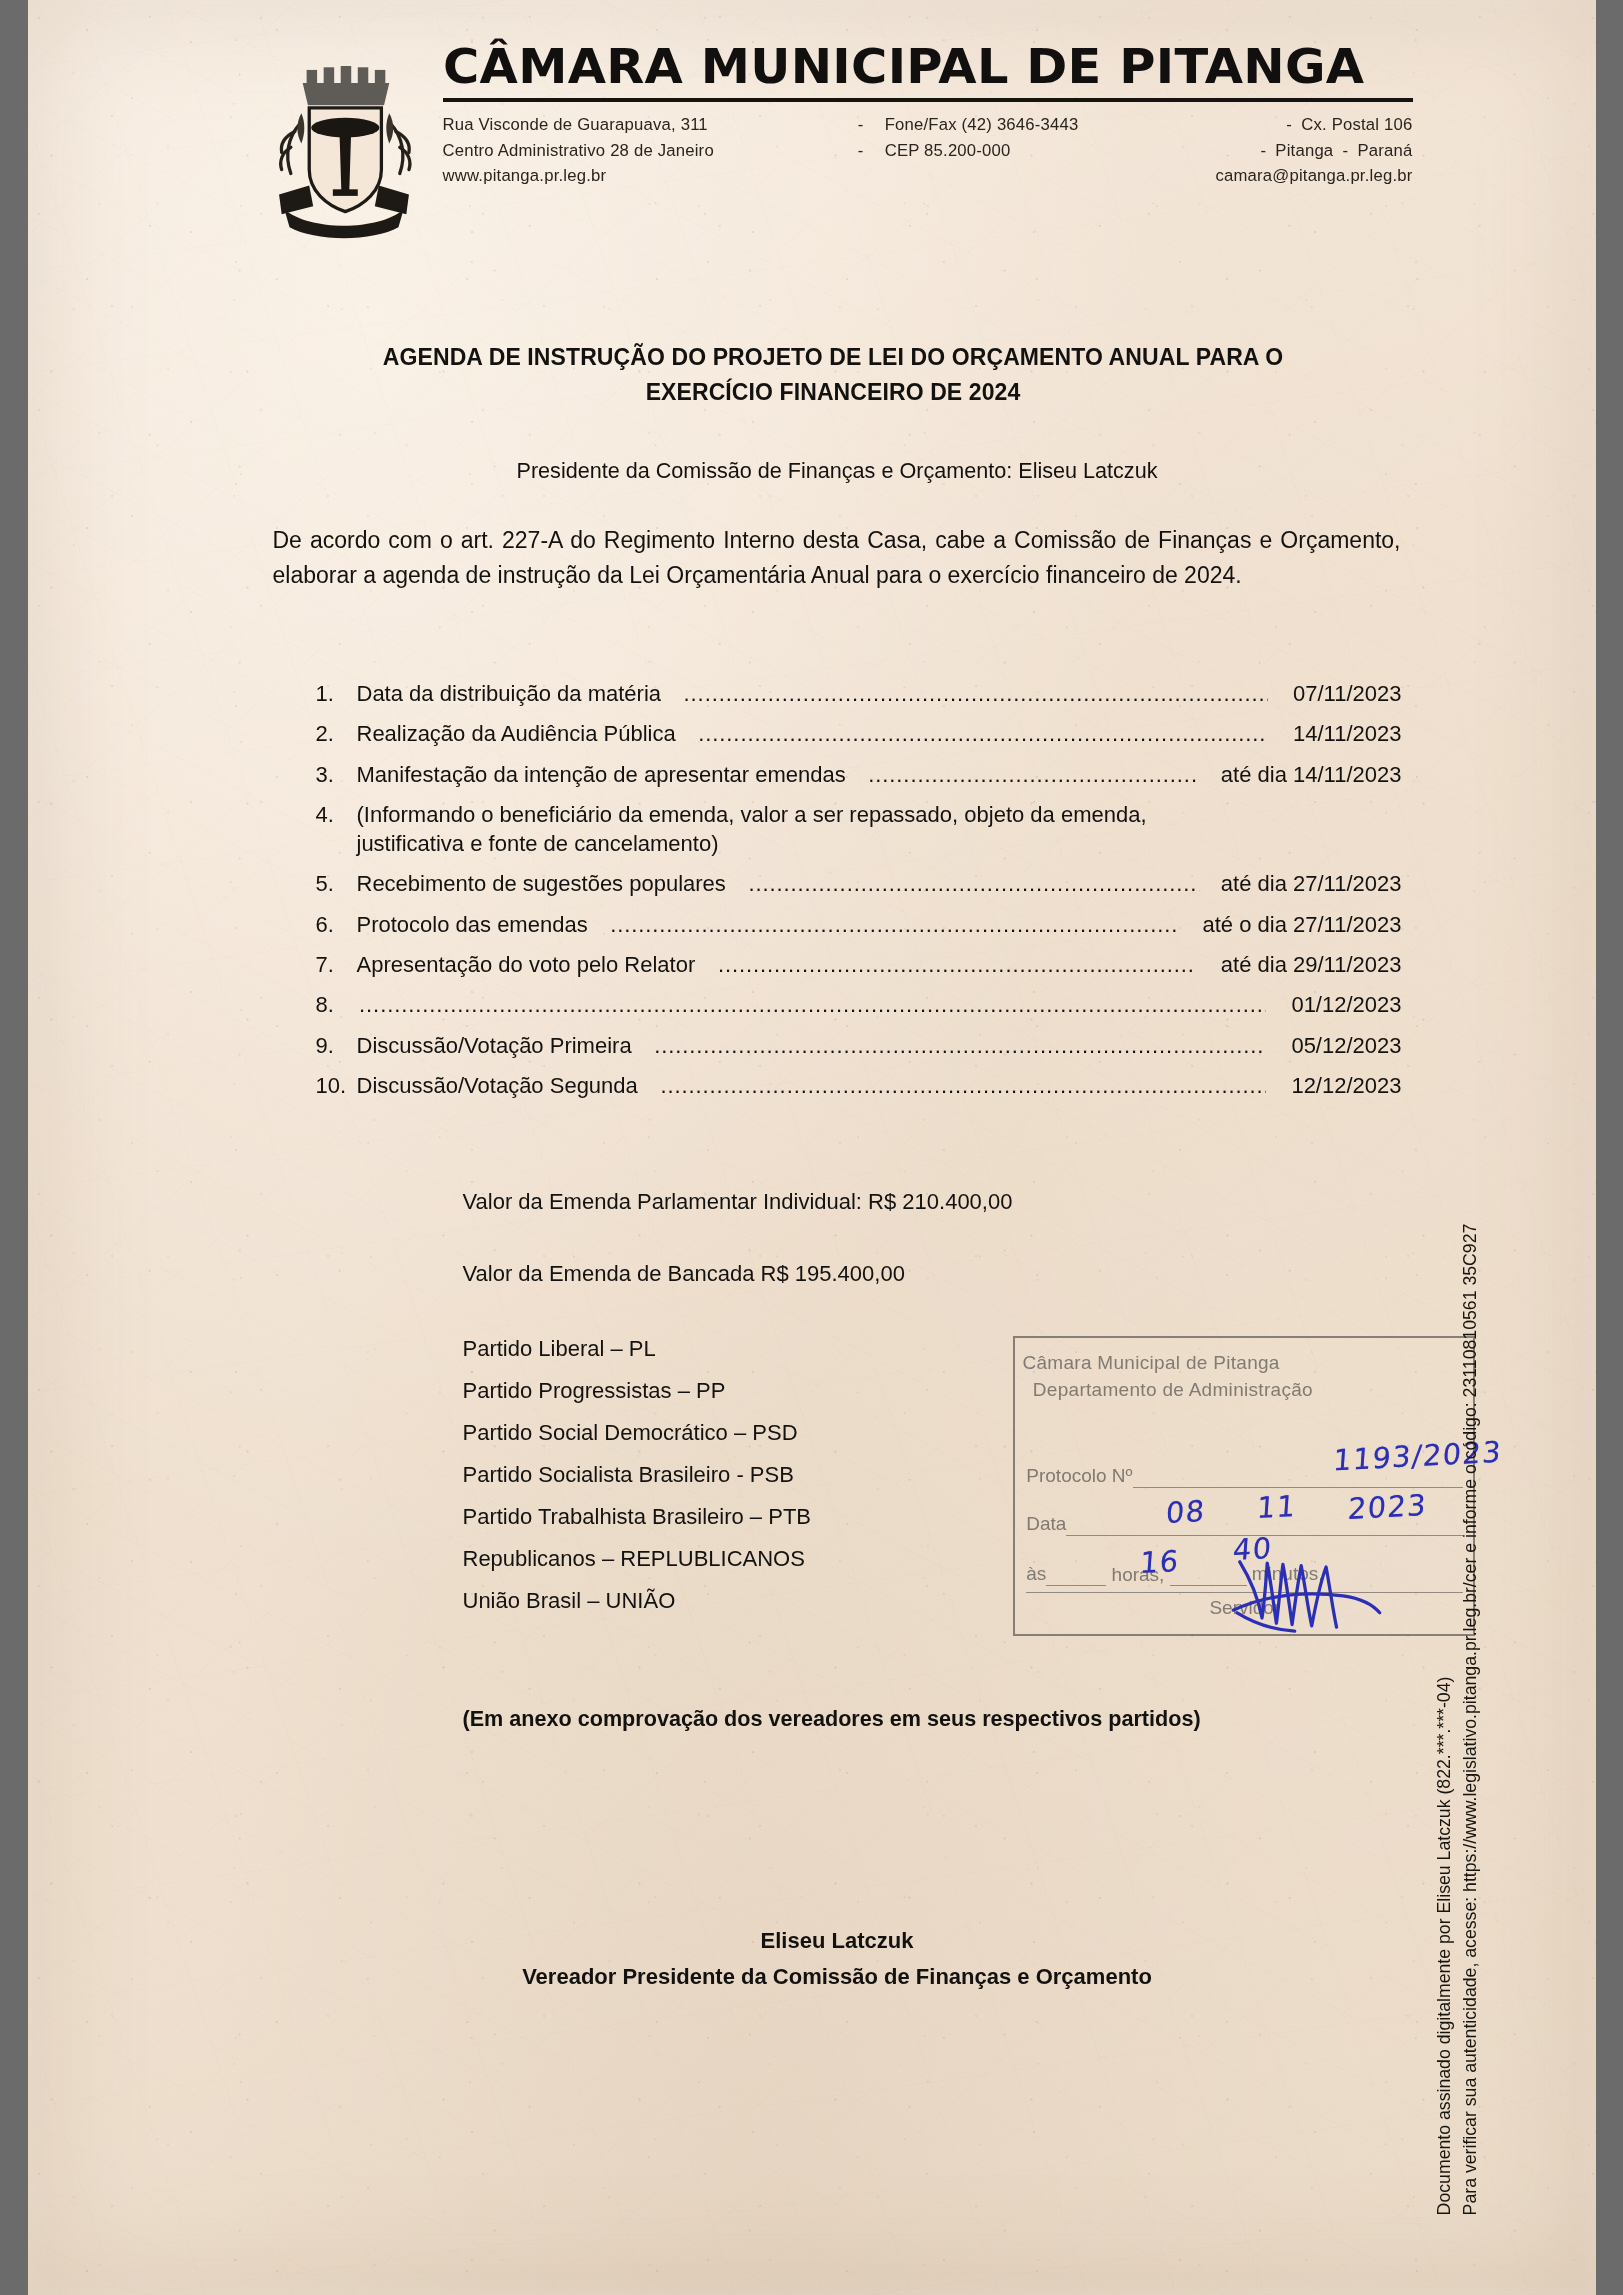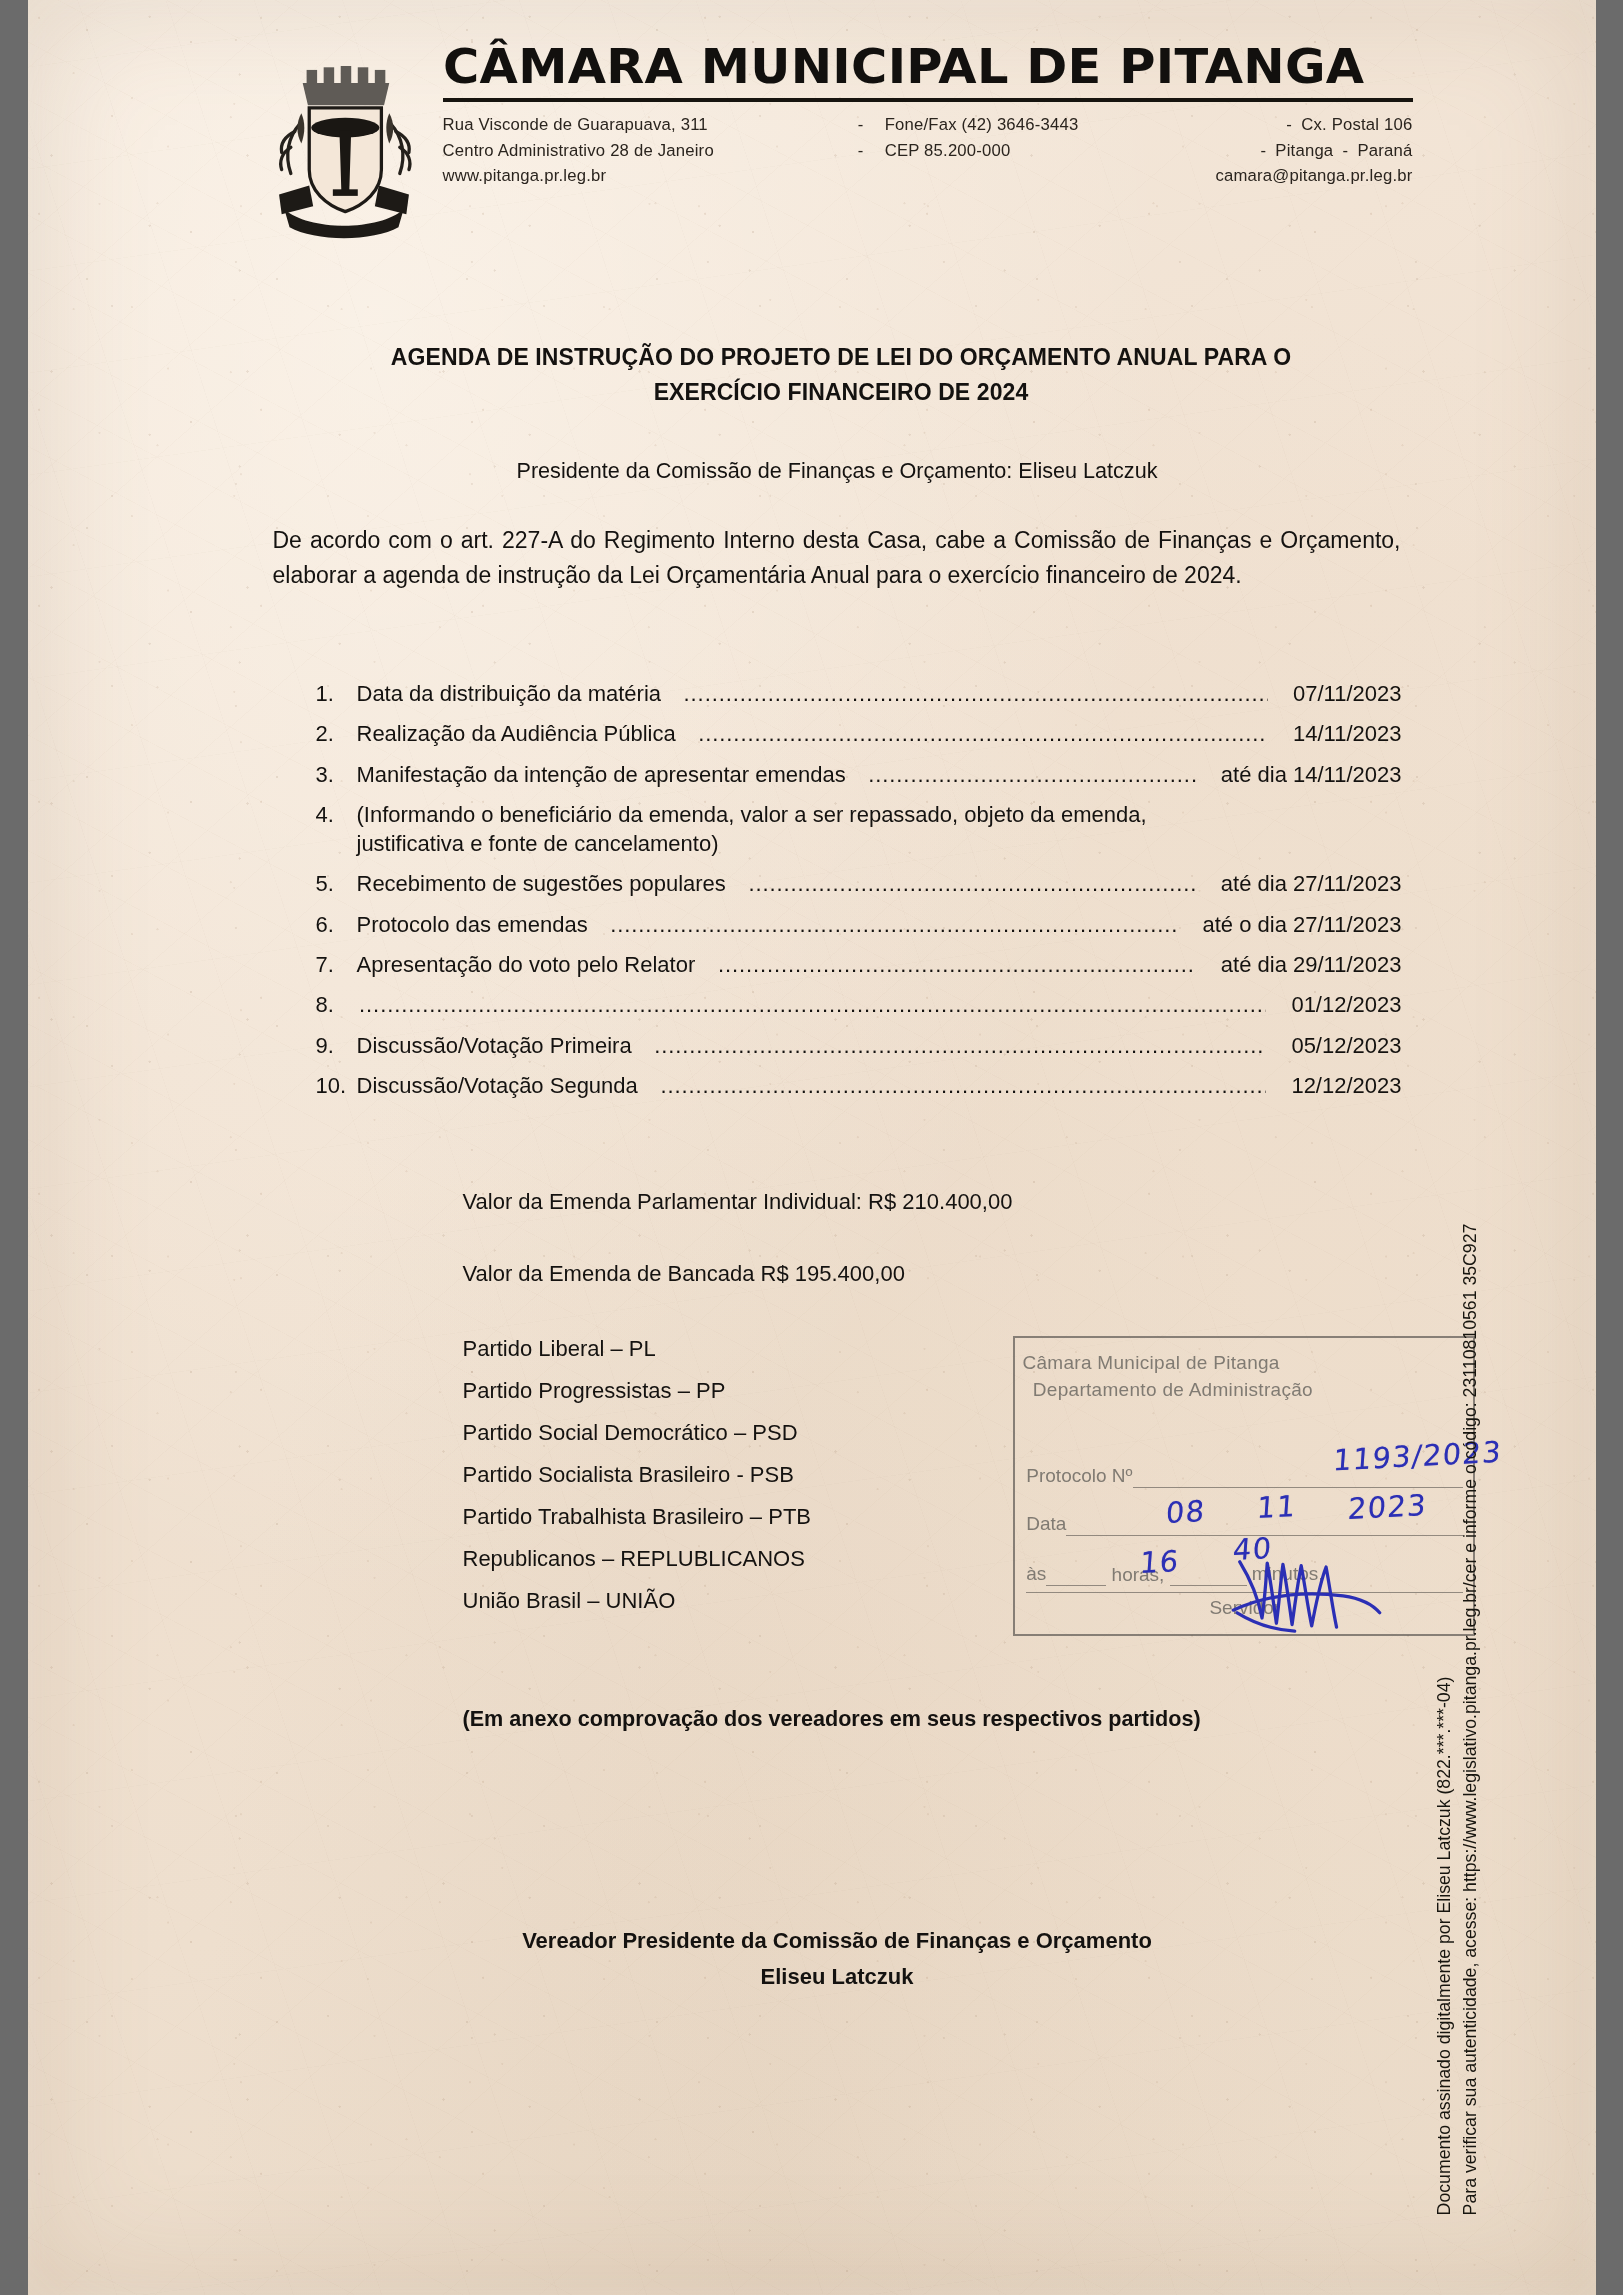--- a/index.html
+++ b/index.html
@@ -110,21 +110,21 @@
   }
   .lh-row { display: flex; }
   .lh-row .a { flex: 0 0 406px; }
   .lh-row .b { flex: 1; margin-left: 12px; }
   .lh-row .sep { padding: 0 9.2px; }
   .lh-row3 { display: flex; justify-content: space-between; }
 
   
   .doc-title {
     position: absolute;
-    top: 340px; left: 238px; width: 1151px;
+    top: 340px; left: 230px; width: 1151px;
     text-align: center;
     font-weight: 700;
     font-size: 23px;
     line-height: 1.52;
     letter-spacing: 0.1px;
   }
   .presidente {
     position: absolute;
     top: 458px; left: 234px; width: 1151px;
     text-align: center;
@@ -473,22 +473,22 @@
     <div class="partido-item">Partido Social Democrático – PSD</div>
     <div class="partido-item">Partido Socialista Brasileiro - PSB</div>
     <div class="partido-item">Partido Trabalhista Brasileiro – PTB</div>
     <div class="partido-item">Republicanos – REPLUBLICANOS</div>
     <div class="partido-item">União Brasil – UNIÃO</div>
   </div>
 
   <div class="anexo">(Em anexo comprovação dos vereadores em seus respectivos partidos)</div>
 
   <div class="assinatura">
+    <div>Eliseu Latczuk</div>
     <div>Vereador Presidente da Comissão de Finanças e Orçamento</div>
-    <div>Eliseu Latczuk</div>
   </div>
 
   <div class="stamp">
     <div class="stamp-head">
       <span class="l1">Câmara Municipal de Pitanga</span>
       <span class="l2">Departamento de Administração</span>
     </div>
     <div class="stamp-row row-proto">
       <span class="lbl">Protocolo Nº</span>
       <span class="fill"></span>

